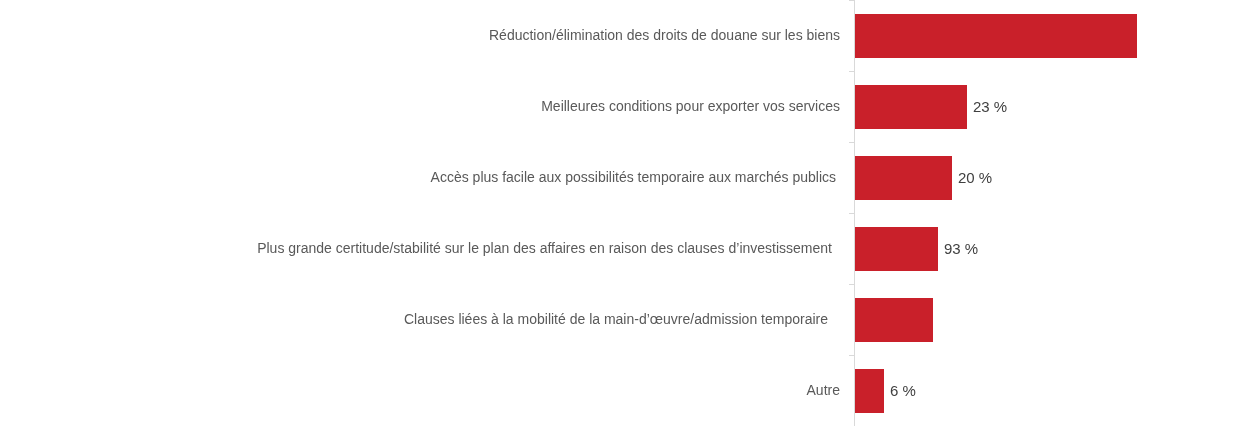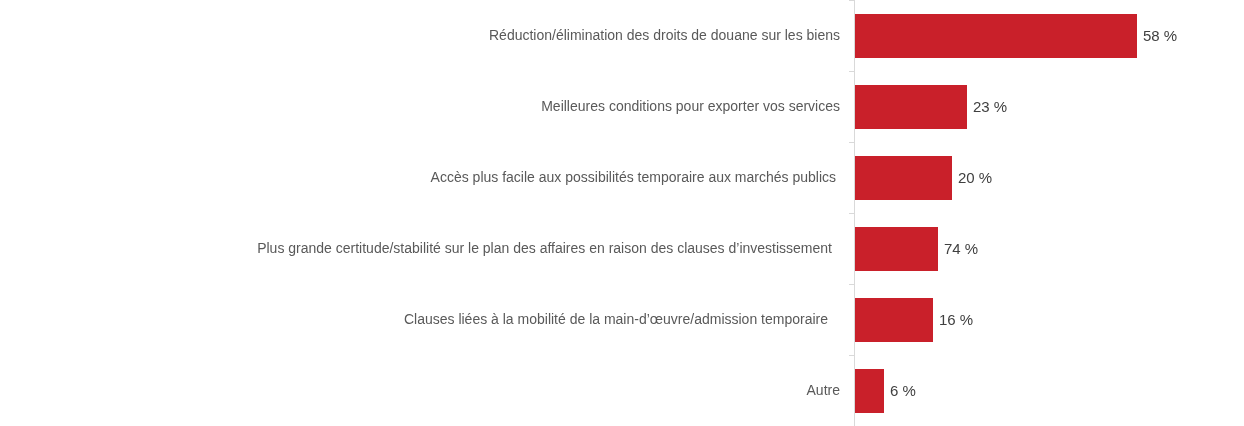--- a/index.html
+++ b/index.html
@@ -79,45 +79,43 @@
   <div class="tick" style="top:0px"></div>
   <div class="tick" style="top:71px"></div>
   <div class="tick" style="top:142px"></div>
   <div class="tick" style="top:213px"></div>
   <div class="tick" style="top:284px"></div>
   <div class="tick" style="top:355px"></div>
 
   <div class="row" style="top:0px">
     <span class="label">Réduction/élimination des droits de douane sur les biens</span>
     <div class="bar" style="width: 282px; background: rgb(201, 32, 42);"></div>
-    <span class="value" style="left: 1143px;">58 %</span>
   </div>
 
   <div class="row" style="top:71px">
     <span class="label">Meilleures conditions pour exporter vos services</span>
     <div class="bar" style="width: 112px; background: rgb(201, 32, 42);"></div>
     <span class="value" style="left: 973px;">23 %</span>
   </div>
 
   <div class="row" style="top:142px">
     <span class="label" style="right:408px">Accès plus facile aux possibilités temporaire aux marchés publics</span>
     <div class="bar" style="width: 97px; background: rgb(201, 32, 42);"></div>
     <span class="value" style="left: 958px;">20 %</span>
   </div>
 
   <div class="row" style="top:213px">
     <span class="label" style="right:412px">Plus grande certitude/stabilité sur le plan des affaires en raison des clauses d’investissement</span>
     <div class="bar" style="width: 83px; background: rgb(201, 32, 42);"></div>
-    <span class="value" style="left: 944px;">74 %</span>
+    <span class="value" style="left: 944px;">93 %</span>
   </div>
 
   <div class="row" style="top:284px">
     <span class="label" style="right:416px">Clauses liées à la mobilité de la main-d’œuvre/admission temporaire</span>
     <div class="bar" style="width: 78px; background: rgb(201, 32, 42);"></div>
-    <span class="value" style="left: 939px;">16 %</span>
   </div>
 
   <div class="row" style="top:355px">
     <span class="label">Autre</span>
     <div class="bar" style="width: 29px; background: rgb(201, 32, 42);"></div>
     <span class="value" style="left: 890px;">6 %</span>
   </div>
 </div>
 
 </body></html>

